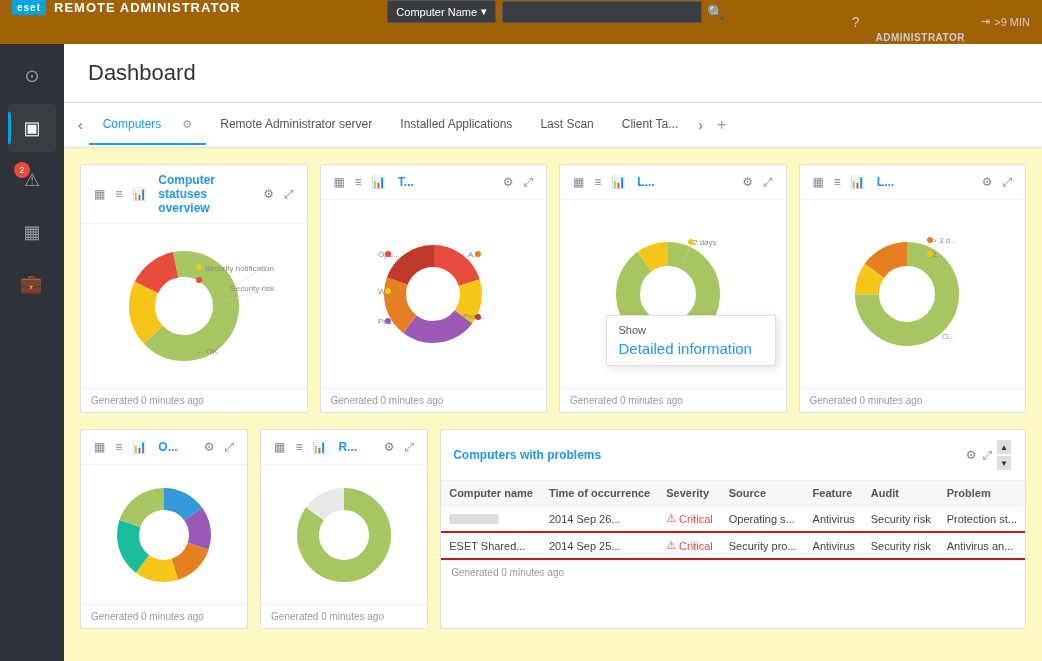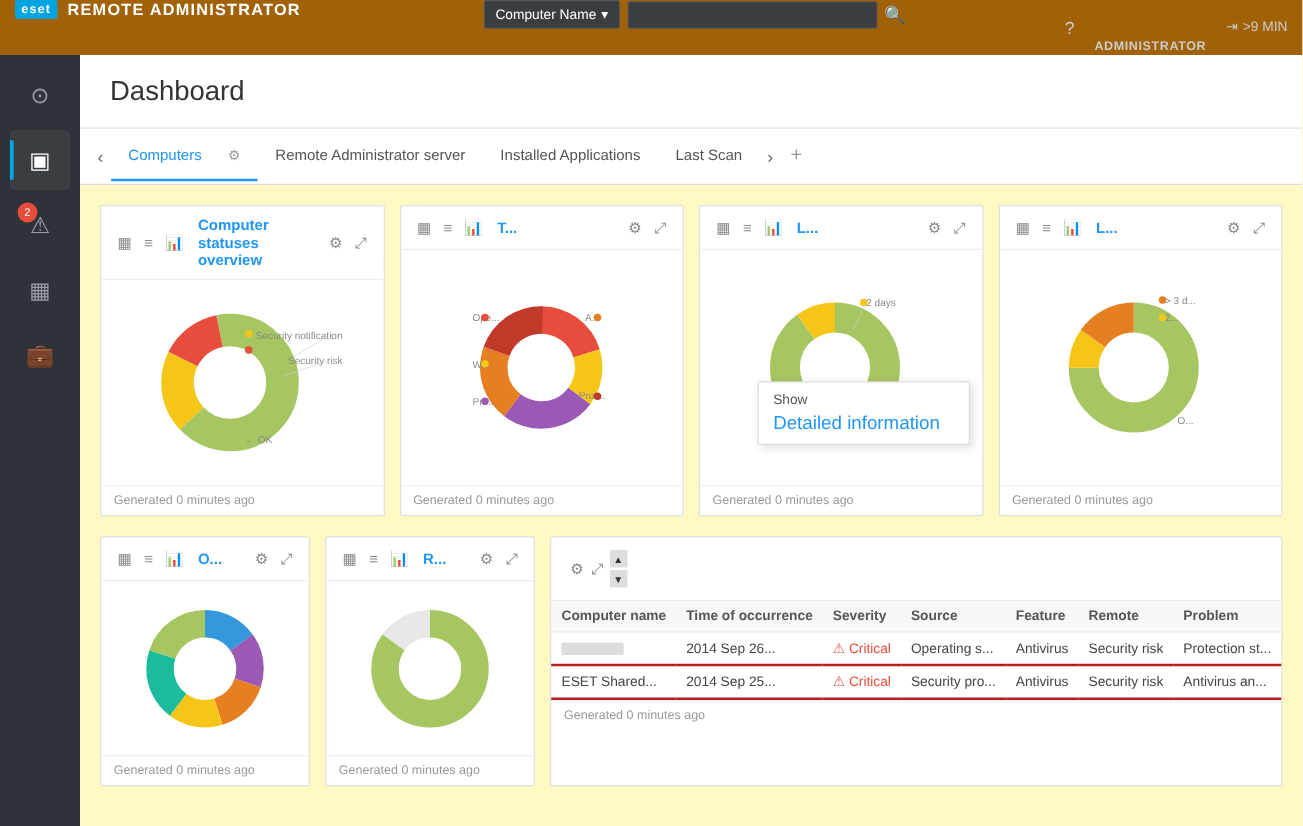--- a/index.html
+++ b/index.html
@@ -334,21 +334,21 @@
     
     .tooltip-popup {
       position: absolute;
       background: #fff;
       border: 1px solid #ddd;
       border-radius: 2px;
       padding: 8px 12px;
       font-size: 11px;
       z-index: 10;
       box-shadow: 2px 2px 8px rgba(0,0,0,0.12);
-      bottom: 56px;
+      bottom: 46px;
       right: 10px;
       width: 170px;
     }
     .tooltip-popup a {
       color: #2196f3;
       text-decoration: none;
       font-size: 15px;
     }
     .tooltip-popup .show-label {
       color: #555;
@@ -419,20 +419,23 @@
         <span class="tab-gear">⚙</span>
       </div>
       <div class="tab">
         <span>Remote Administrator server</span>
       </div>
       <div class="tab">
         <span>Installed Applications</span>
       </div>
       <div class="tab">
         <span>Last Scan</span>
+      </div>
+      <div class="tab">
+        <span>Client Ta...</span>
       </div>
       <span class="tab-nav-btn">›</span>
       <span class="tab-add">+</span>
     </div>
 
     <div class="dashboard">
 
       <div class="widget">
         <div class="widget-header">
           <span class="widget-icon-btn">▦</span>
@@ -605,36 +608,37 @@
               <circle r="36" fill="none" stroke="#e8e8e8" stroke-width="22" stroke-dasharray="34 192" stroke-dashoffset="-192" transform="rotate(-90)"></circle>
               <circle r="23" fill="#fff"></circle>
             </g>
           </svg>
         </div>
         <div class="widget-footer">Generated 0 minutes ago</div>
       </div>
 
       <div class="problems-widget">
         <div class="problems-header">
+          <span class="problems-title">Computers with problems</span>
           <span class="widget-icon-btn">⚙</span>
           <span class="widget-icon-btn">⤢</span>
           <div class="scroll-indicator">
             <div class="scroll-btn">▲</div>
             <div class="scroll-btn">▼</div>
           </div>
         </div>
         <table class="problems-table">
           <thead>
             <tr>
               <th>Computer name</th>
               <th>Time of occurrence</th>
               <th>Severity</th>
               <th>Source</th>
               <th>Feature</th>
-              <th>Remote</th>
+              <th>Audit</th>
               <th>Problem</th>
             </tr>
           </thead>
           <tbody>
             <tr class="table-row">
               <td>
                 <div style="width:50px;height:10px;background:#ddd;border-radius:2px;"></div>
               </td>
               <td>2014 Sep 26...</td>
               <td>

